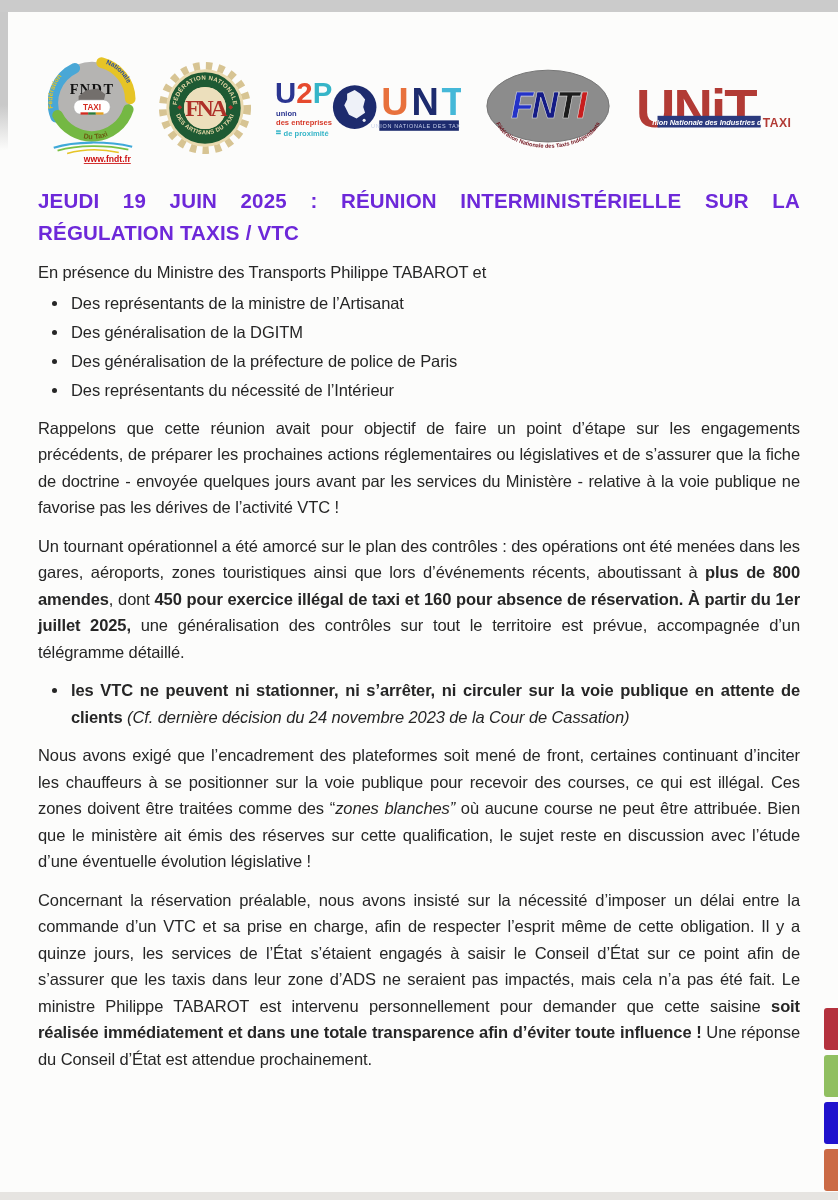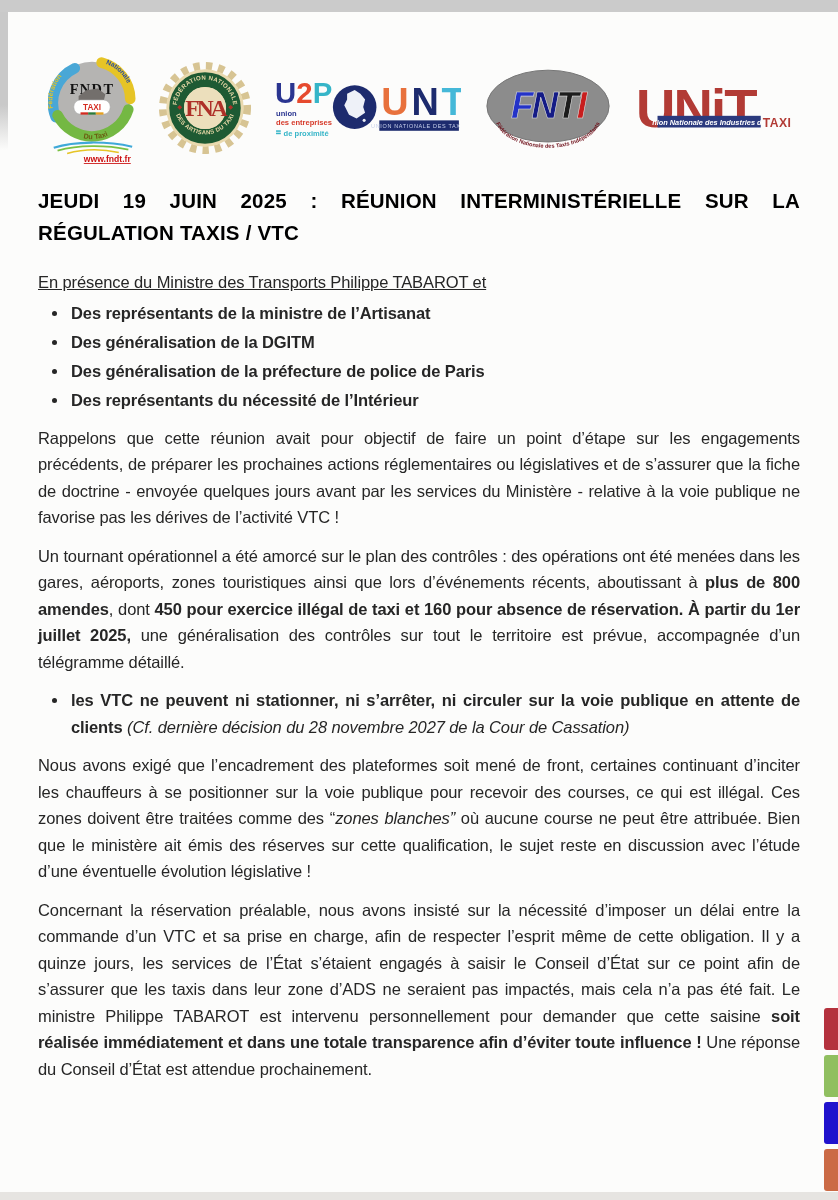--- a/index.html
+++ b/index.html
@@ -4,23 +4,23 @@
 <style>
   html,body{margin:0;padding:0;width:838px;height:1200px;overflow:hidden;background:#fcfcfb;}
   body{font-family:"Liberation Sans",sans-serif;position:relative;}
   .band{position:absolute;left:0;width:838px;z-index:5;}
   .band.top{top:0;height:12px;background:#cbcbcb;}
   .band.bottom{top:1192px;height:8px;background:#e6e4e1;}
   .corner-shade{position:absolute;left:0;top:0;width:8px;height:150px;background:linear-gradient(#c9c9c9 70%,rgba(201,201,201,0));z-index:4;}
   .sheet{position:absolute;left:0;top:12px;width:838px;height:1180px;background:#fcfcfb;}
   .logos{display:flex;align-items:center;justify-content:space-between;padding:0 44px 0 48px;margin-top:40px;}
   .doc{padding:0 38px;color:#262626;font-size:16.5px;line-height:26.5px;text-align:justify;letter-spacing:-0.1px;}
-  h1.title{font-size:20.5px;line-height:32px;font-weight:700;color:#000000;margin:20px 0 0;text-align:justify;letter-spacing:.2px;}
-  p.intro{margin:20px 0 0;text-decoration:underline;}
-  ul.attendees{margin:4px 0 12px;padding-left:31px;list-style:disc;font-weight:bold;}
+  h1.title{font-size:20.5px;line-height:32px;font-weight:700;color:#6d28d9;margin:20px 0 0;text-align:justify;letter-spacing:.2px;}
+  p.intro{margin:10px 0 0;}
+  ul.attendees{margin:4px 0 12px;padding-left:31px;list-style:disc;}
   ul.attendees li{margin-top:3px;padding-left:2px;line-height:26px;}
   p.body{margin:12px 0 0;}
   ul.vtc{margin:12px 0 0;padding-left:31px;list-style:disc;}
   ul.vtc li{padding-left:2px;}
   .share-bars{position:absolute;right:0;top:1008px;display:flex;flex-direction:column;gap:5px;z-index:6;}
   .share-bars .bar{width:14px;height:42px;border-radius:3px 0 0 3px;}
   svg text{font-family:"Liberation Sans",sans-serif;}
   svg .serif{font-family:"Liberation Serif",serif;}
 </style>
 </head>
@@ -117,21 +117,21 @@
       <li>Des représentants de la ministre de l’Artisanat</li>
       <li>Des généralisation de la DGITM</li>
       <li>Des généralisation de la préfecture de police de Paris</li>
       <li>Des représentants du nécessité de l’Intérieur</li>
     </ul>
 
     <p class="body"><span>Rappelons que cette réunion avait pour objectif de faire un point d’étape sur les engagements précédents, de préparer les prochaines actions réglementaires ou législatives et de s’assurer que la fiche de doctrine - envoyée quelques jours avant par les services du Ministère - relative à la voie publique ne favorise pas les dérives de l’activité VTC !</span></p>
     <p class="body"><span>Un tournant opérationnel a été amorcé sur le plan des contrôles : des opérations ont été menées dans les gares, aéroports, zones touristiques ainsi que lors d’événements récents, aboutissant à </span><span style="font-weight: 700;">plus de 800 amendes</span><span>, dont </span><span style="font-weight: 700;">450 pour exercice illégal de taxi et 160 pour absence de réservation. À partir du 1er juillet 2025,</span><span> une généralisation des contrôles sur tout le territoire est prévue, accompagnée d’un télégramme détaillé.</span></p>
 
     <ul class="vtc">
-      <li><span style="font-weight: 700;">les VTC ne peuvent ni stationner, ni s’arrêter, ni circuler sur la voie publique en attente de clients</span><span> </span><span style="font-style: italic;">(Cf. dernière décision du 28 novembre 2027 de la Cour de Cassation)</span></li>
+      <li><span style="font-weight: 700;">les VTC ne peuvent ni stationner, ni s’arrêter, ni circuler sur la voie publique en attente de clients</span><span> </span><span style="font-style: italic;">(Cf. dernière décision du 24 novembre 2023 de la Cour de Cassation)</span></li>
     </ul>
 
     <p class="body"><span>Nous avons exigé que l’encadrement des plateformes soit mené de front, certaines continuant d’inciter les chauffeurs à se positionner sur la voie publique pour recevoir des courses, ce qui est illégal. Ces zones doivent être traitées comme des “</span><span style="font-style: italic;">zones blanches</span><span style="font-style: italic;">”</span><span> où aucune course ne peut être attribuée. Bien que le ministère ait émis des réserves sur cette qualification, le sujet reste en discussion avec l’étude d’une éventuelle évolution législative !</span></p>
     <p class="body"><span>Concernant la réservation préalable, nous avons insisté sur la nécessité d’imposer un délai entre la commande d’un VTC et sa prise en charge, afin de respecter l’esprit même de cette obligation. Il y a quinze jours, les services de l’État s’étaient engagés à saisir le Conseil d’État sur ce point afin de s’assurer que les taxis dans leur zone d’ADS ne seraient pas impactés, mais cela n’a pas été fait. Le ministre Philippe TABAROT est intervenu personnellement pour demander que cette saisine </span><span style="font-weight: 700;">soit réalisée immédiatement et dans une totale transparence afin d’éviter toute influence !</span><span> Une réponse du Conseil d’État est attendue prochainement.</span></p>
   </div>
 
 </div>
 
 <div class="share-bars">
   <div class="bar" style="background: rgb(180, 49, 61);"></div>

